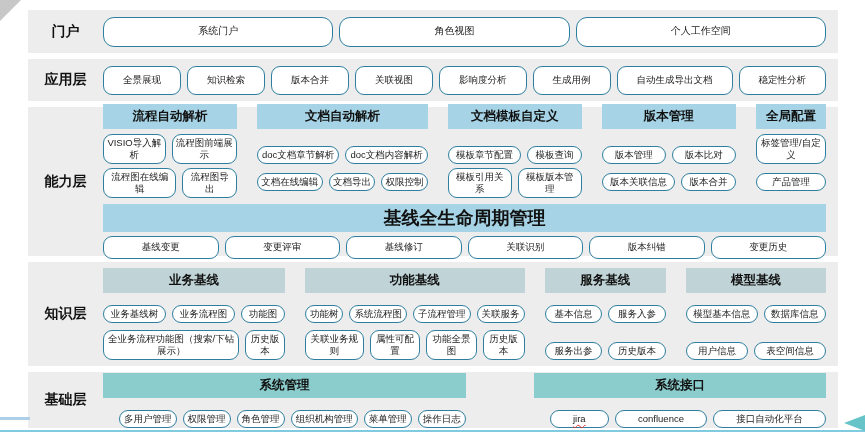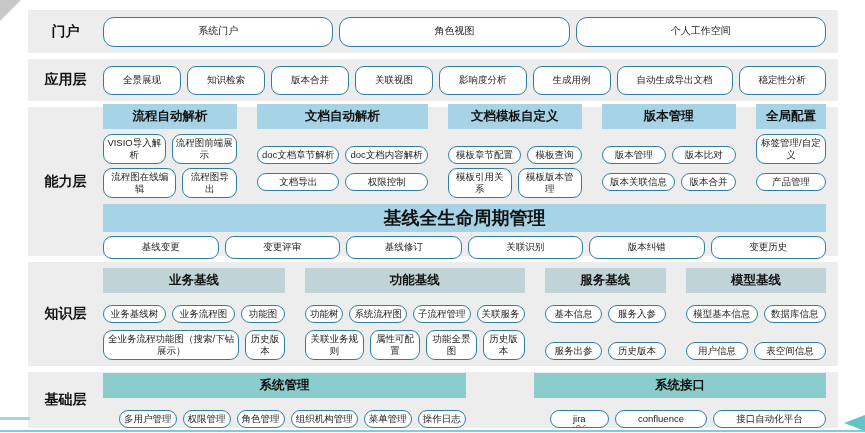--- a/index.html
+++ b/index.html
@@ -140,20 +140,21 @@
                 <div class="btn">流程图导出</div>
               </div>
             </div>
             <div class="group" style="flex: 185 1 0px;">
               <div class="group-header hdr-capability">文档自动解析</div>
               <div class="btn-row g-row g-row-0">
                 <div class="btn">doc文档章节解析</div>
                 <div class="btn">doc文档内容解析</div>
               </div>
               <div class="btn-row g-row g-row-1">
+                <div class="btn">文档在线编辑</div>
                 <div class="btn">文档导出</div>
                 <div class="btn">权限控制</div>
               </div>
             </div>
             <div class="group" style="flex: 145 1 0px;">
               <div class="group-header hdr-capability">文档模板自定义</div>
               <div class="btn-row g-row g-row-0">
                 <div class="btn">模板章节配置</div>
                 <div class="btn">模板查询</div>
               </div>

